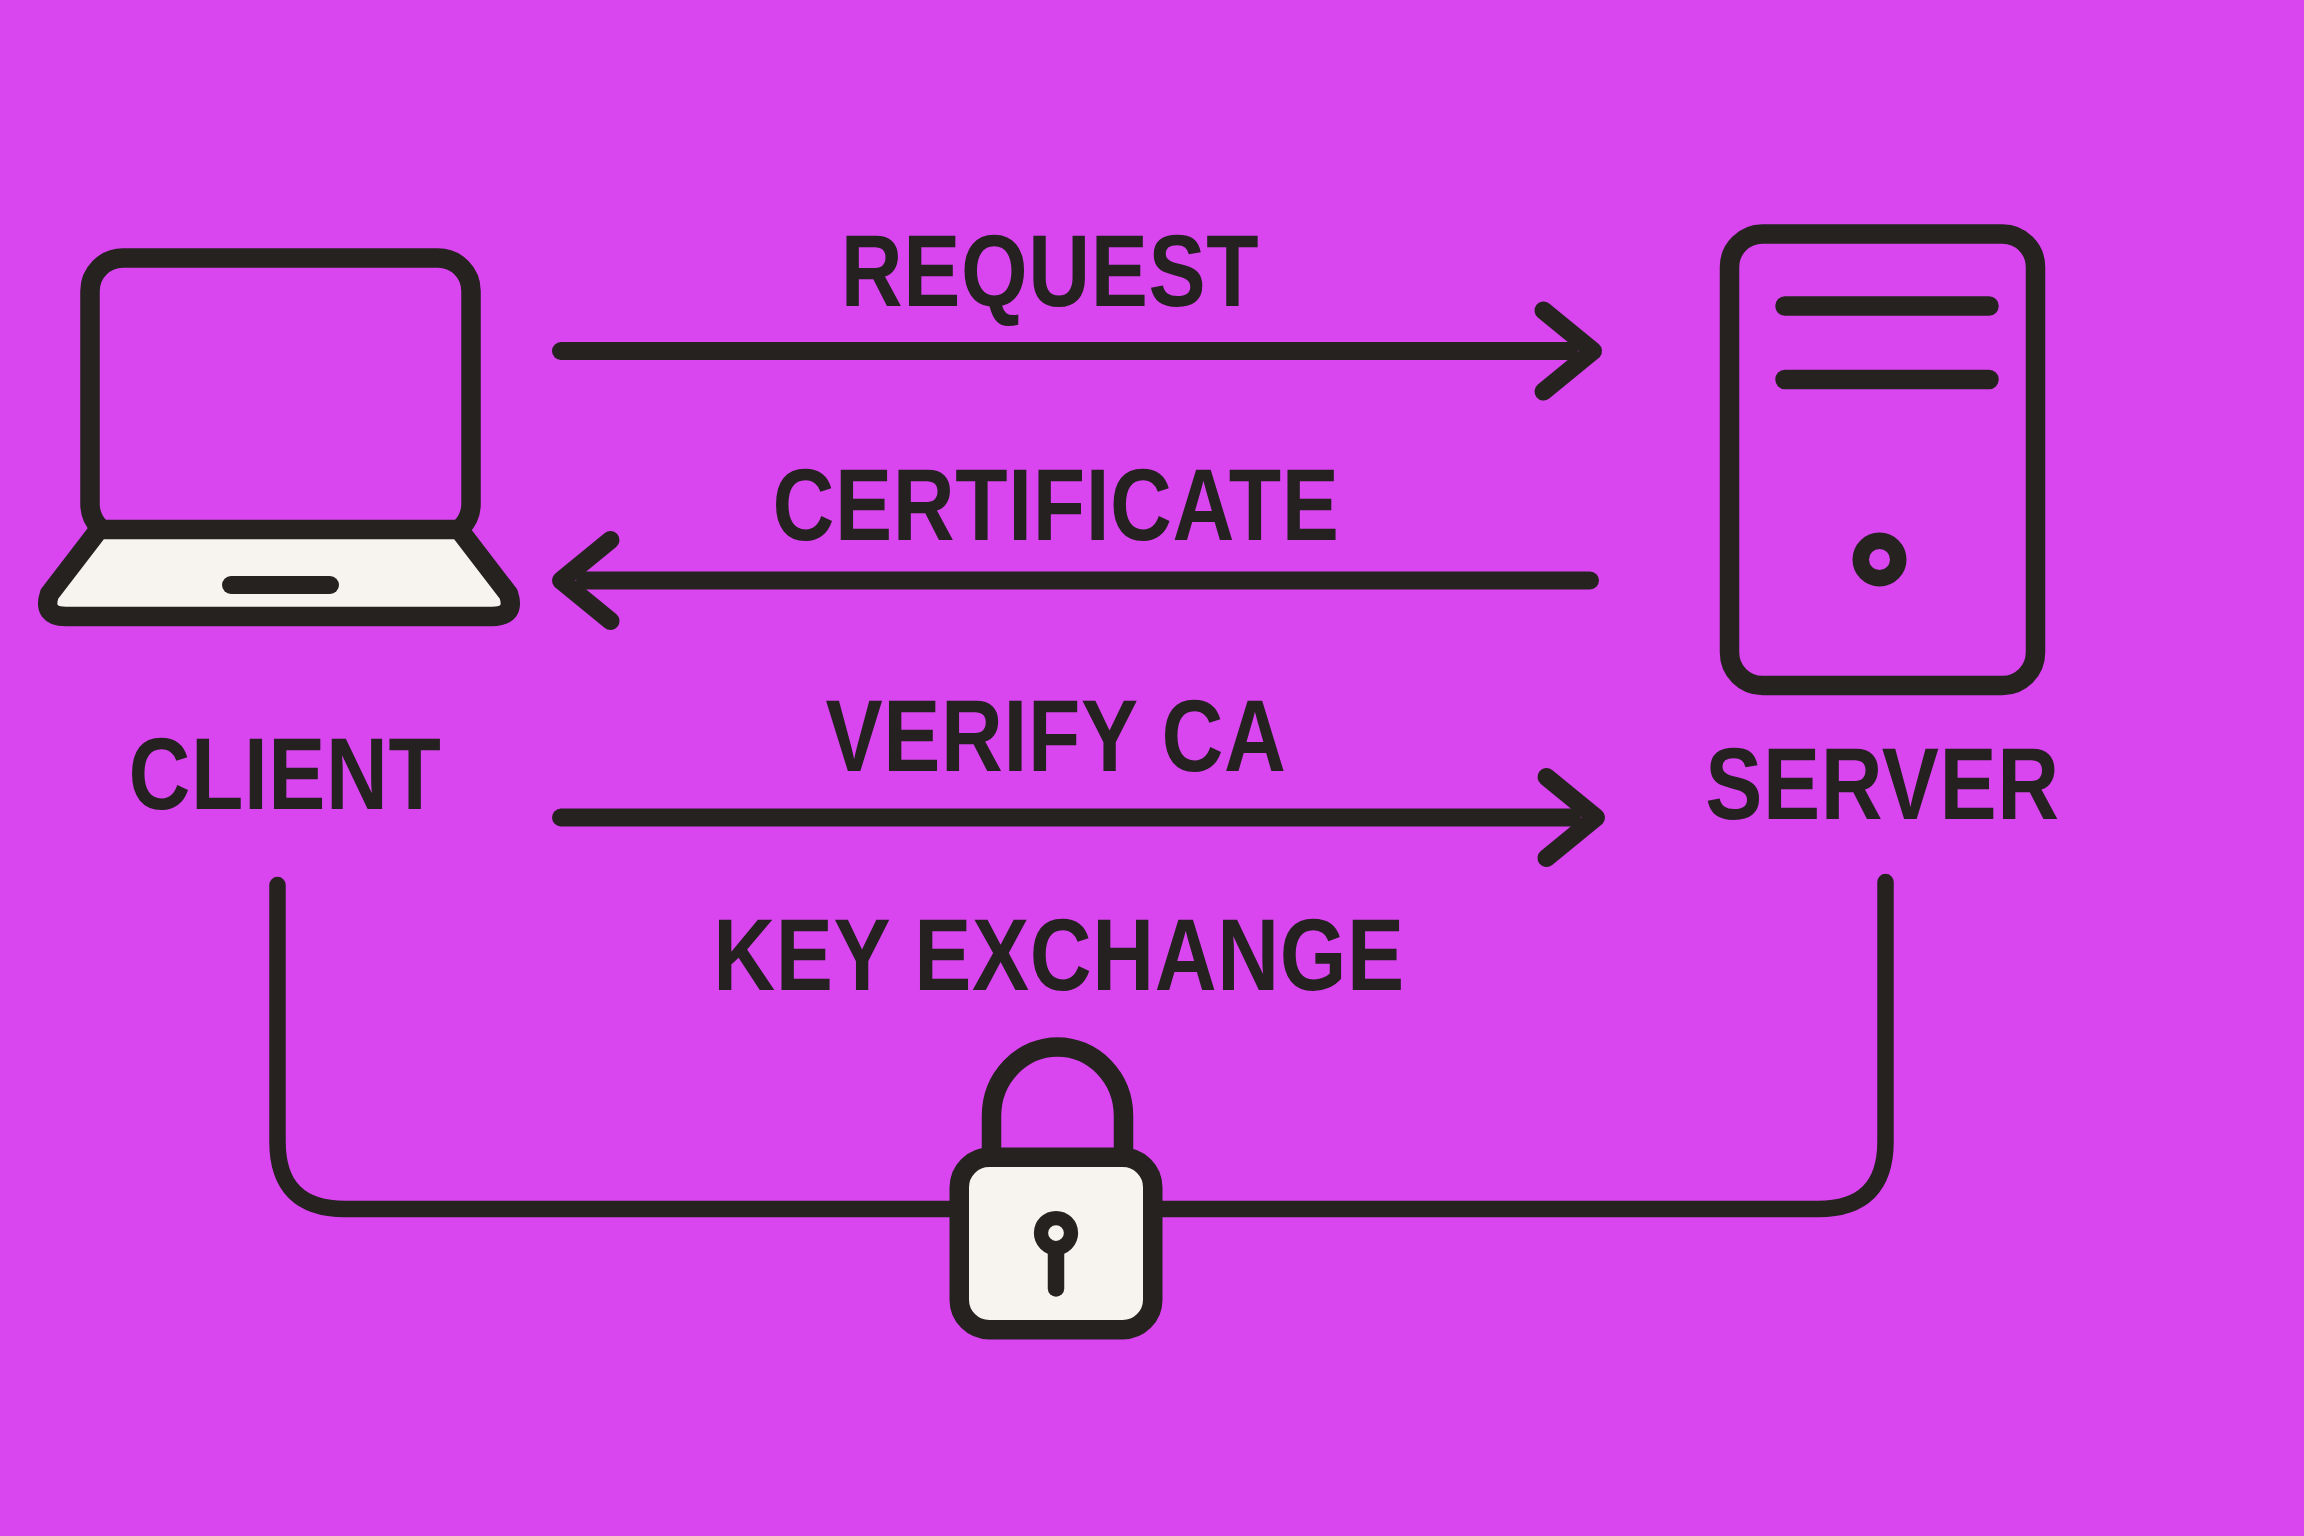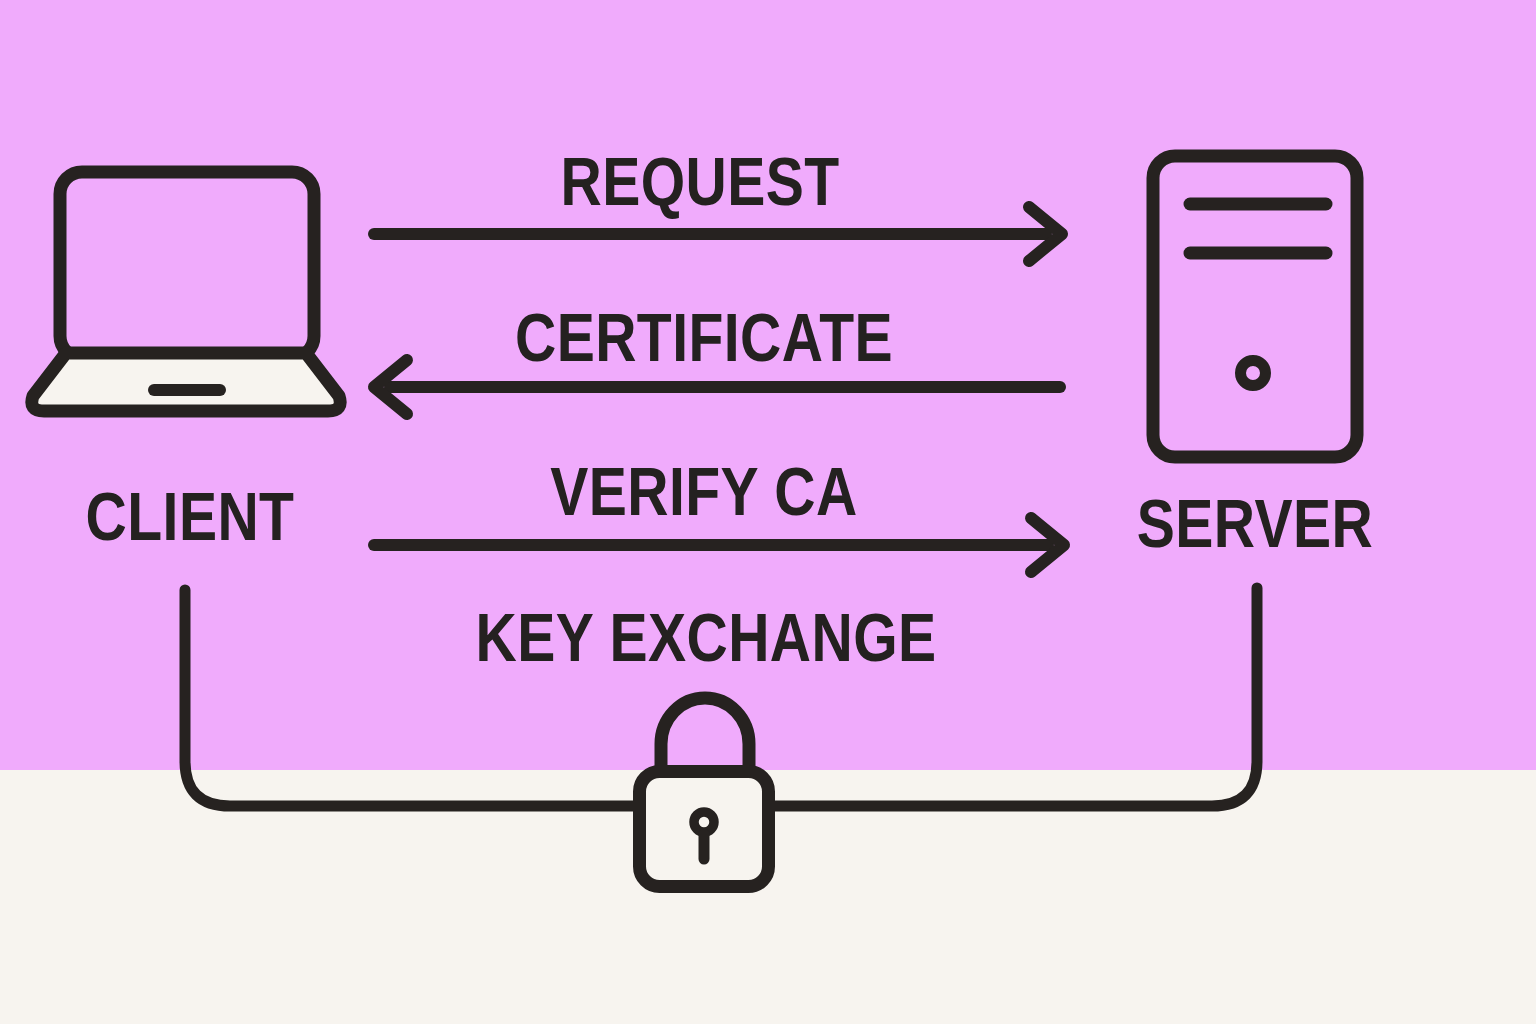--- a/index.html
+++ b/index.html
@@ -8,22 +8,22 @@
   }
   body {
     background: #f7f4ef;
     width: 1536px;
     height: 1024px;
     overflow: hidden;
   }
   .stage {
     position: relative;
     width: 1536px;
-    height: 770px;
-    background: #f0abfc;
+    height: 1024px;
+    background: #d946ef;
     font-family: "Liberation Sans", sans-serif;
   }
   .stage svg {
     position: absolute;
     left: 0;
     top: 0;
   }
   .label {
     position: absolute;
     font-family: "Liberation Sans", sans-serif;

